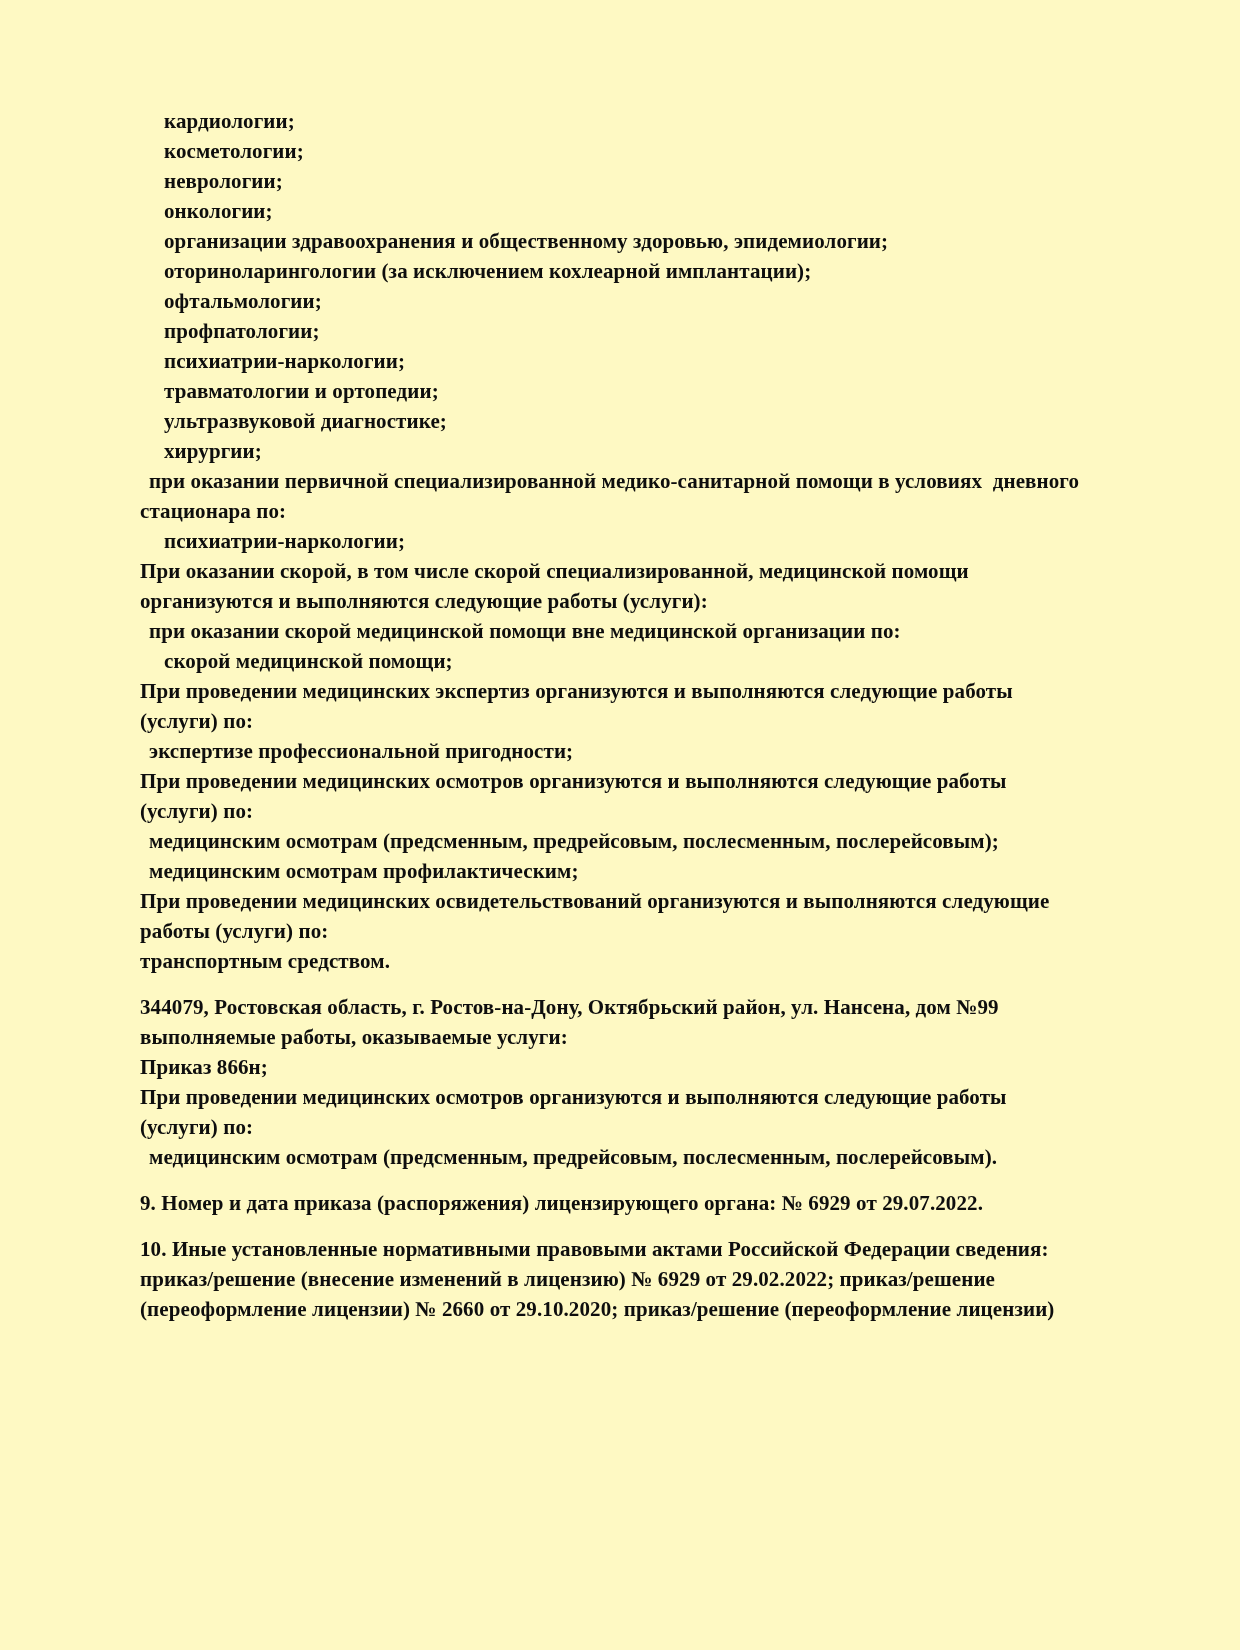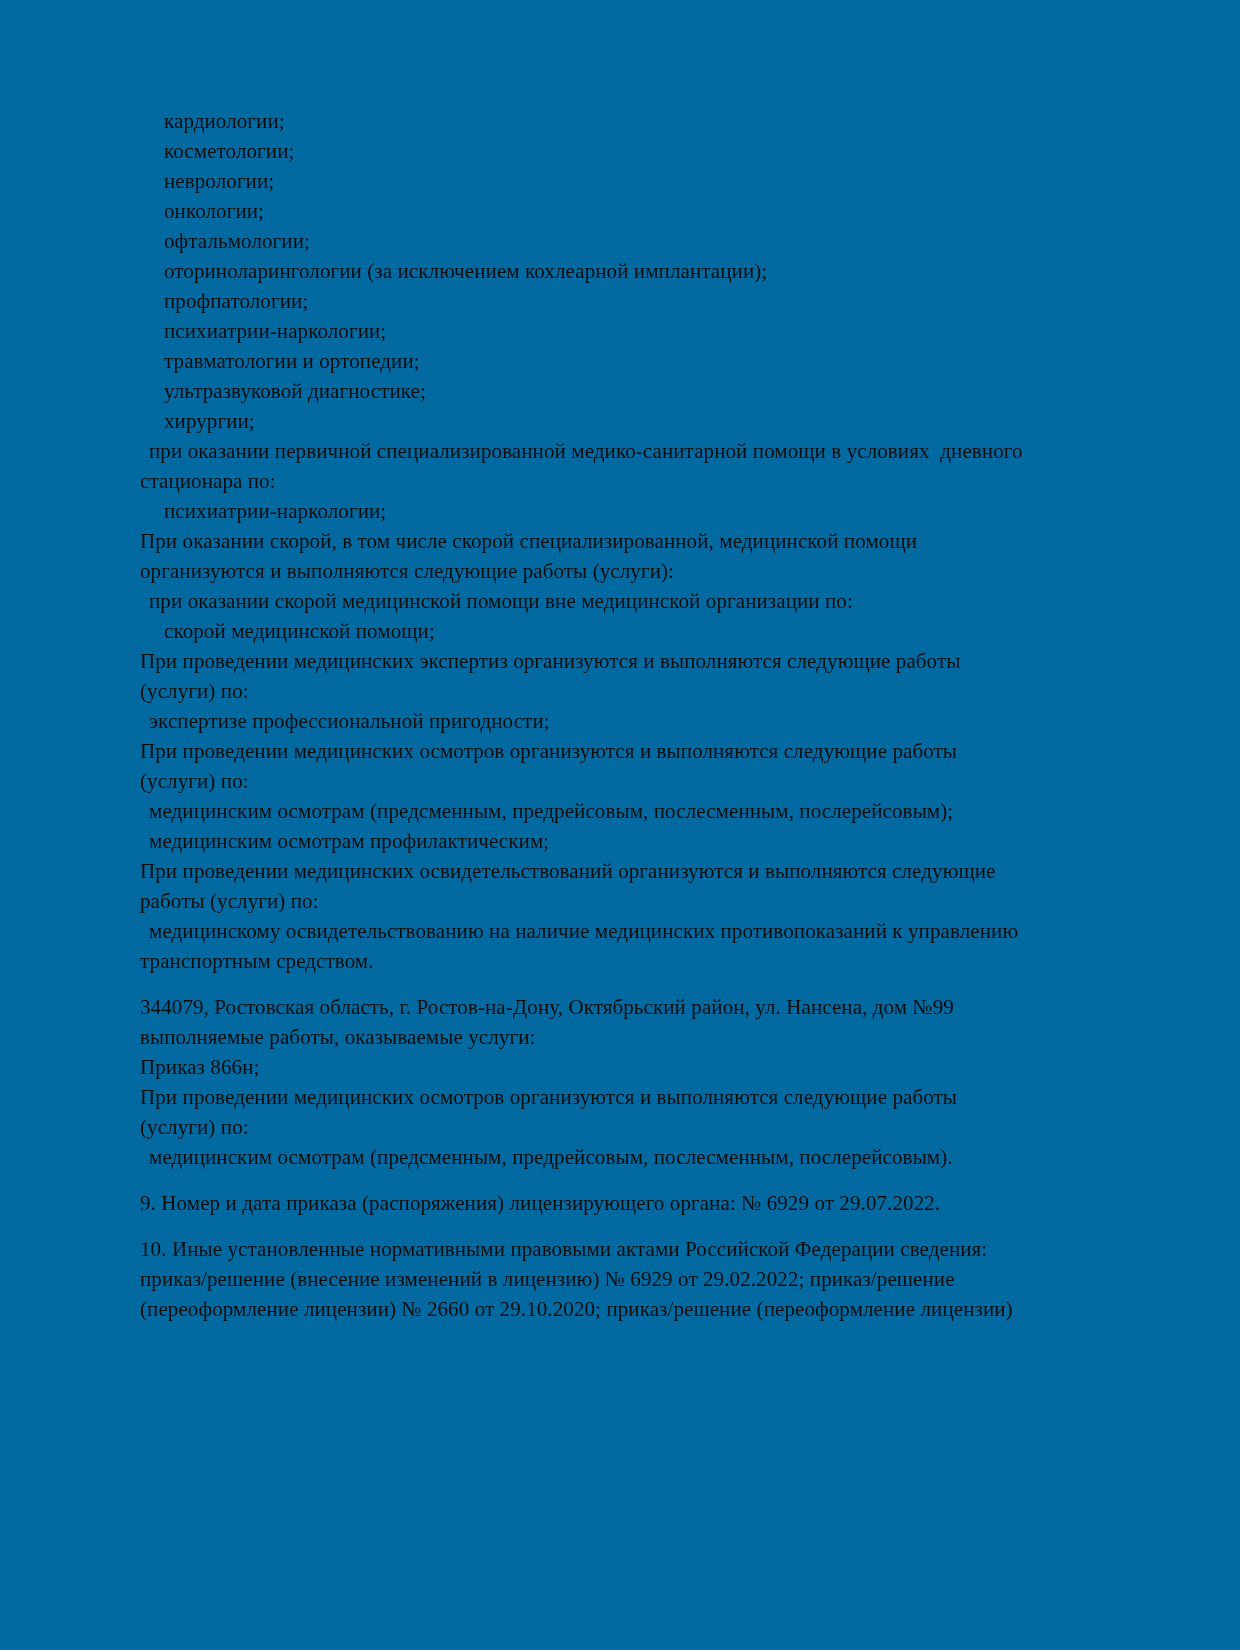--- a/index.html
+++ b/index.html
@@ -28,28 +28,29 @@
     letter-spacing: 0.1px;
   }
   .indent-0 { padding-left: 0; }
   .indent-1 { padding-left: 9px; }
   .indent-2 { padding-left: 24px; }
   .gap-before { margin-top: 16px; }
 </style>
 </head>
 <body>
 
-<div class="page" style="background: #0369a1;">
+<div class="page" style="background: #fef9c3; font-weight: bold;">
   <div class="doc" id="doc-body" style="color: rgb(14, 14, 14);">
       <div class="doc-line indent-2">кардиологии;</div>
       <div class="doc-line indent-2">косметологии;</div>
       <div class="doc-line indent-2">неврологии;</div>
       <div class="doc-line indent-2">онкологии;</div>
+      <div class="doc-line indent-2">организации здравоохранения и общественному здоровью, эпидемиологии;</div>
+      <div class="doc-line indent-2">оториноларингологии (за исключением кохлеарной имплантации);</div>
       <div class="doc-line indent-2">офтальмологии;</div>
-      <div class="doc-line indent-2">оториноларингологии (за исключением кохлеарной имплантации);</div>
       <div class="doc-line indent-2">профпатологии;</div>
       <div class="doc-line indent-2">психиатрии-наркологии;</div>
       <div class="doc-line indent-2">травматологии и ортопедии;</div>
       <div class="doc-line indent-2">ультразвуковой диагностике;</div>
       <div class="doc-line indent-2">хирургии;</div>
       <div class="doc-line indent-1">при оказании первичной специализированной медико-санитарной помощи в условиях  дневного</div>
       <div class="doc-line indent-0">стационара по:</div>
       <div class="doc-line indent-2">психиатрии-наркологии;</div>
       <div class="doc-line indent-0">При оказании скорой, в том числе скорой специализированной, медицинской помощи</div>
       <div class="doc-line indent-0">организуются и выполняются следующие работы (услуги):</div>
@@ -57,21 +58,20 @@
       <div class="doc-line indent-2">скорой медицинской помощи;</div>
       <div class="doc-line indent-0">При проведении медицинских экспертиз организуются и выполняются следующие работы</div>
       <div class="doc-line indent-0">(услуги) по:</div>
       <div class="doc-line indent-1">экспертизе профессиональной пригодности;</div>
       <div class="doc-line indent-0">При проведении медицинских осмотров организуются и выполняются следующие работы</div>
       <div class="doc-line indent-0">(услуги) по:</div>
       <div class="doc-line indent-1">медицинским осмотрам (предсменным, предрейсовым, послесменным, послерейсовым);</div>
       <div class="doc-line indent-1">медицинским осмотрам профилактическим;</div>
       <div class="doc-line indent-0">При проведении медицинских освидетельствований организуются и выполняются следующие</div>
       <div class="doc-line indent-0">работы (услуги) по:</div>
-      <div class="doc-line indent-1">медицинскому освидетельствованию на наличие медицинских противопоказаний к управлению</div>
       <div class="doc-line indent-0">транспортным средством.</div>
       <div class="doc-line indent-0 gap-before">344079, Ростовская область, г. Ростов-на-Дону, Октябрьский район, ул. Нансена, дом №99</div>
       <div class="doc-line indent-0">выполняемые работы, оказываемые услуги:</div>
       <div class="doc-line indent-0">Приказ 866н;</div>
       <div class="doc-line indent-0">При проведении медицинских осмотров организуются и выполняются следующие работы</div>
       <div class="doc-line indent-0">(услуги) по:</div>
       <div class="doc-line indent-1">медицинским осмотрам (предсменным, предрейсовым, послесменным, послерейсовым).</div>
       <div class="doc-line indent-0 gap-before">9. Номер и дата приказа (распоряжения) лицензирующего органа: № 6929 от 29.07.2022.</div>
       <div class="doc-line indent-0 gap-before">10. Иные установленные нормативными правовыми актами Российской Федерации сведения:</div>
       <div class="doc-line indent-0">приказ/решение (внесение изменений в лицензию) № 6929 от 29.02.2022; приказ/решение</div>

